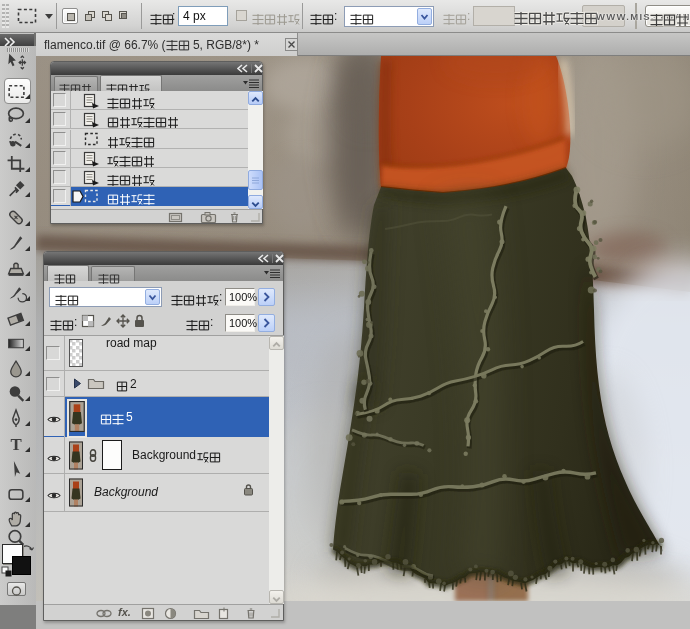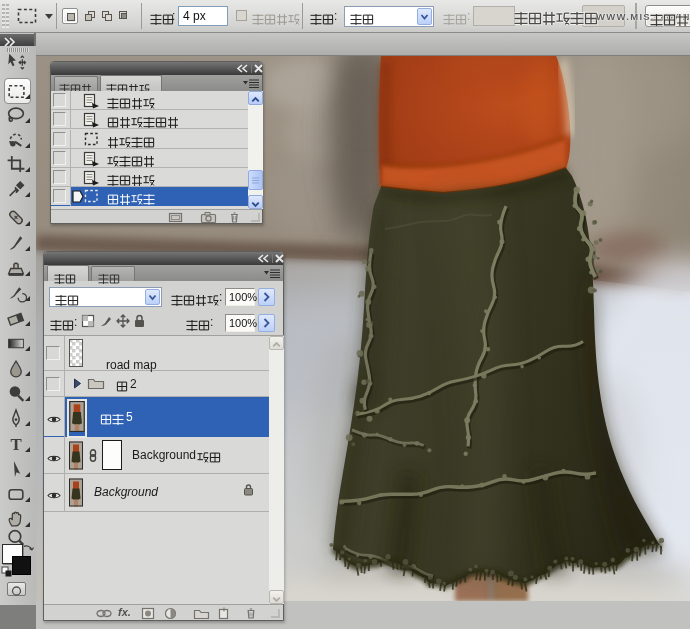--- a/index.html
+++ b/index.html
@@ -361,20 +361,30 @@
         </svg></span>
 </div>
 
 <div class="abs" style="left:0;top:33px;width:690px;height:23px;
  background:linear-gradient(#c6c6c5,#aeaead);border-bottom:1px solid #7e7e7d">
  <div class="abs" style="left:0;top:1px;width:36px;height:13px;background:linear-gradient(#6a6a6a,#3c3c3c)">
    <svg width="16" height="12" style="margin:1px 0 0 3px">
           <path d="M2,2 L6,6 L2,10 M7,2 L11,6 L7,10" stroke="#f0f0f0" stroke-width="1.6" fill="none"></path>
         </svg>
  </div>
+ <div class="abs" style="left:36px;top:0;width:262px;height:23px;background:linear-gradient(#dadad9,#cfcfce);border-right:1px solid #8e8e8d;
+  font-size:12px;color:#2e2e2e;padding:5px 0 0 8px;white-space:nowrap">flamenco.tif @ 66.7% (<svg width="24" height="13" viewBox="0 0 24 13" style="vertical-align:middle">
+          <path d="M0.5,2.32h11 M0.5,6.5h11 M0.5,10.68h11 M6.0,1v11" stroke="#2e2e2e" stroke-width="1.0" fill="none"></path>
+          <path d="M13.38,2.1h9.24v8.8h-9.24z M13.38,6.5h9.24 M18.0,2.1v8.8" stroke="#2e2e2e" stroke-width="1.0" fill="none"></path>
+        </svg> 5, RGB/8*) *
+   <svg class="abs" style="left:249px;top:5px" width="13" height="13">
+          <rect x="0.5" y="0.5" width="12" height="12" fill="#d6d6d5" stroke="#8a8a89"></rect>
+          <path d="M3.5,3.5 L9.5,9.5 M9.5,3.5 L3.5,9.5" stroke="#4a4a4a" stroke-width="1.4"></path>
+        </svg>
+ </div>
 </div>
 
 <div class="abs" style="left:0;top:605px;width:36px;height:24px;background:#7e7e7d"></div>
 <div class="abs" style="left:34px;top:33px;width:2px;height:572px;background:#71716f"></div>
 <div class="abs" style="left:0;top:46px;width:36px;height:559px;background:linear-gradient(90deg,#cbcbca,#b9b9b8)">
       <div class="abs" style="left:7px;top:2px;width:22px;height:4px;background:repeating-linear-gradient(90deg,#8f8f8e 0 1px,#d8d8d7 1px 2px)"></div>
       <svg class="abs" style="left:5px;top:7px" width="22" height="20" viewBox="0 0 20 19">
         <path d="M4,2 L11,9 L7.5,9.5 L9.5,14 L7.5,15 L5.5,10.5 L3,13 Z" fill="#3d3d3d" transform="translate(0,-1) scale(0.9)"></path>
         <path d="M13,9 h6 M16,6 v6 M14.5,7.5 l-1.5,1.5 1.5,1.5 M17.5,7.5 l1.5,1.5 -1.5,1.5 M14.5,4.5 l1.5,-1.5 1.5,1.5 M14.5,13.5 l1.5,1.5 1.5,-1.5" stroke="#3d3d3d" stroke-width="1.2" fill="none"></path>
       </svg>
@@ -776,21 +786,21 @@
               <rect x="3" y="3" width="3.5" height="3.5" fill="#cdcdcd"></rect>
               <rect x="10" y="3" width="3.5" height="3.5" fill="#cdcdcd"></rect>
               <rect x="3" y="10" width="3.5" height="3.5" fill="#cdcdcd"></rect>
               <rect x="10" y="10" width="3.5" height="3.5" fill="#cdcdcd"></rect>
               <rect x="3" y="17" width="3.5" height="3.5" fill="#cdcdcd"></rect>
               <rect x="10" y="17" width="3.5" height="3.5" fill="#cdcdcd"></rect>
               <rect x="3" y="24" width="3.5" height="3.5" fill="#cdcdcd"></rect>
               <rect x="10" y="24" width="3.5" height="3.5" fill="#cdcdcd"></rect>
               <rect x="0.5" y="0.5" width="13" height="27" fill="none" stroke="#555"></rect>
             </svg></span>
-          <span class="abs" style="left:62px;top:22px;font-size:12px;color:#1a1a1a">road map</span>
+          <span class="abs" style="left:62px;top:0;font-size:12px;color:#1a1a1a">road map</span>
         </div>
         <div class="abs" style="left:0;top:35.0px;width:225px;height:26.0px;border-bottom:1px solid #aeaead">
           <div class="abs" style="left:20px;top:0;width:1px;height:26.0px;background:#aeaead"></div>
           <div class="abs" style="left:2px;top:6px;width:14px;height:14px;background:#d8d8d7;border:1px solid;border-color:#8f8f8e #f0f0ef #f0f0ef #8f8f8e"></div>
           <svg class="abs" style="left:29px;top:7px" width="9" height="11">
             <path d="M1.5,1 L7.5,5.5 L1.5,10 Z" fill="#3a4a6b" stroke="#26324a"></path>
           </svg>
           <svg class="abs" style="left:43px;top:5px" width="18" height="14">
             <path d="M1.5,3.5 h5 l1.5,2 h8.5 v7 h-15 Z" fill="#cac7c0" stroke="#6b6963" stroke-width="1.2"></path>
           </svg>

